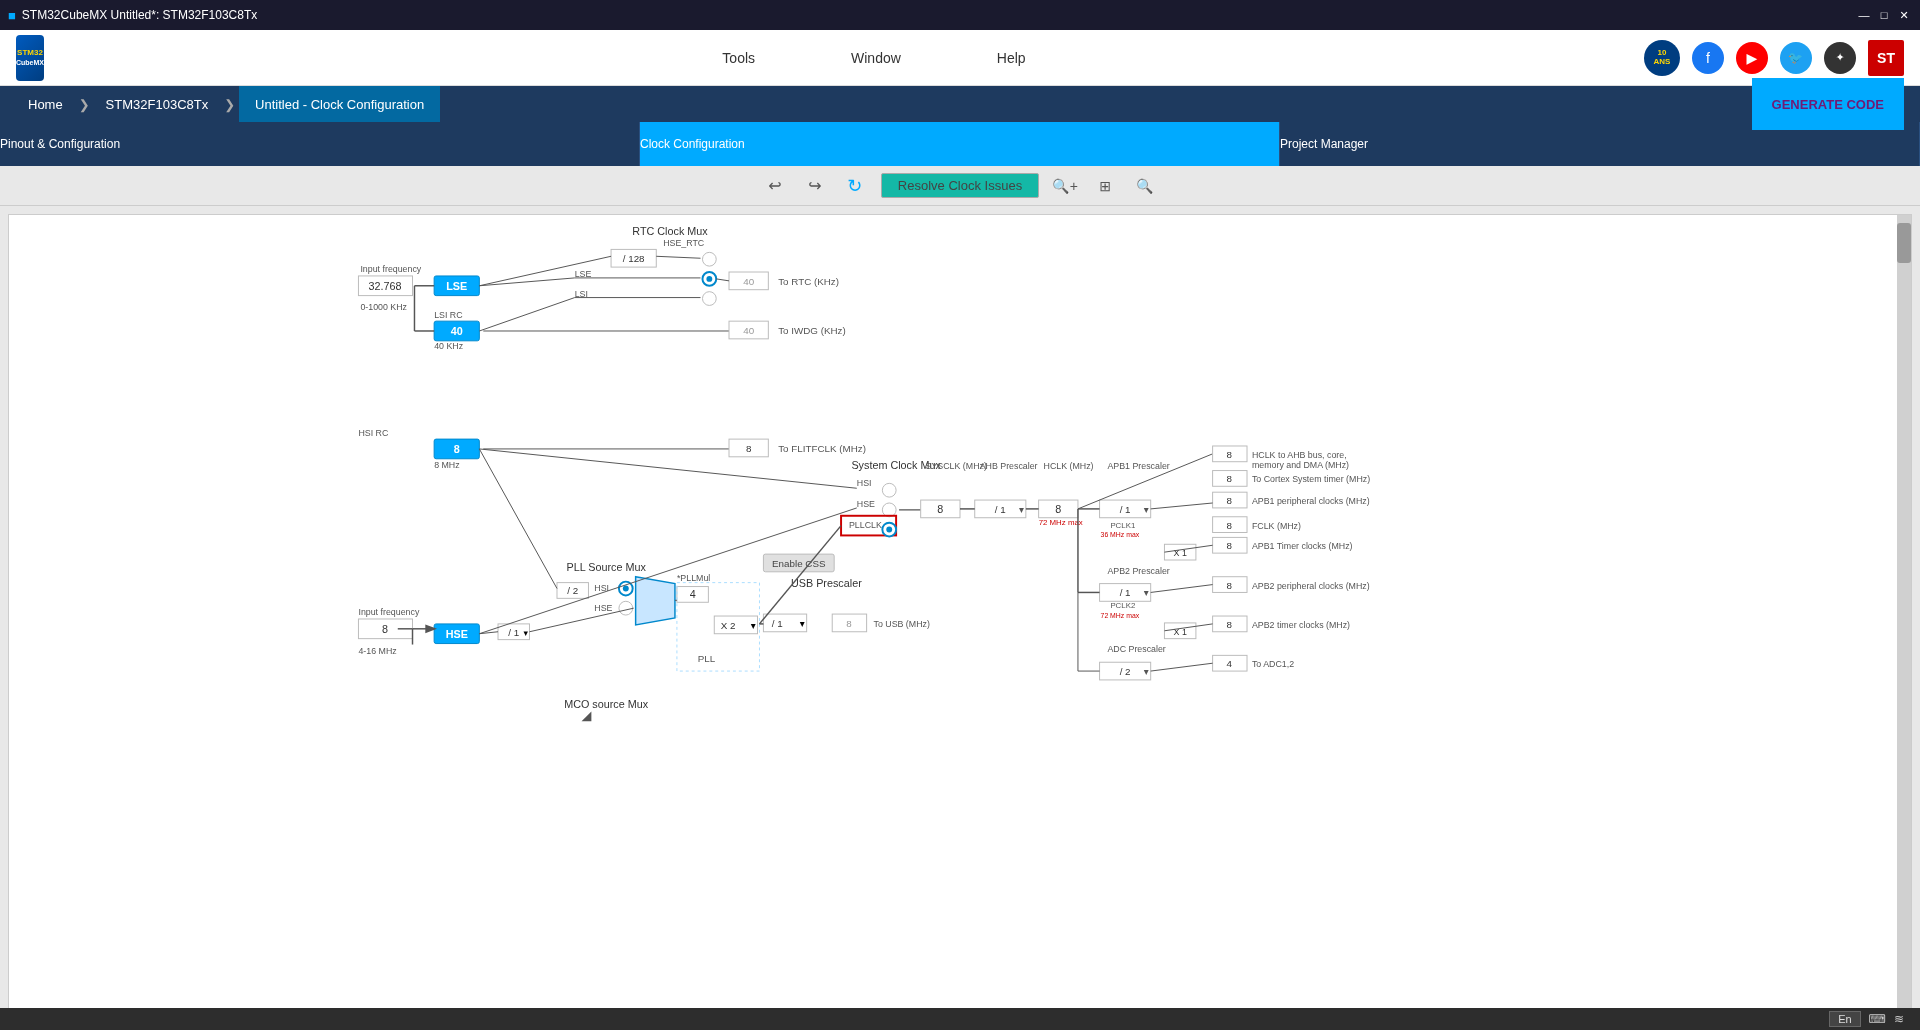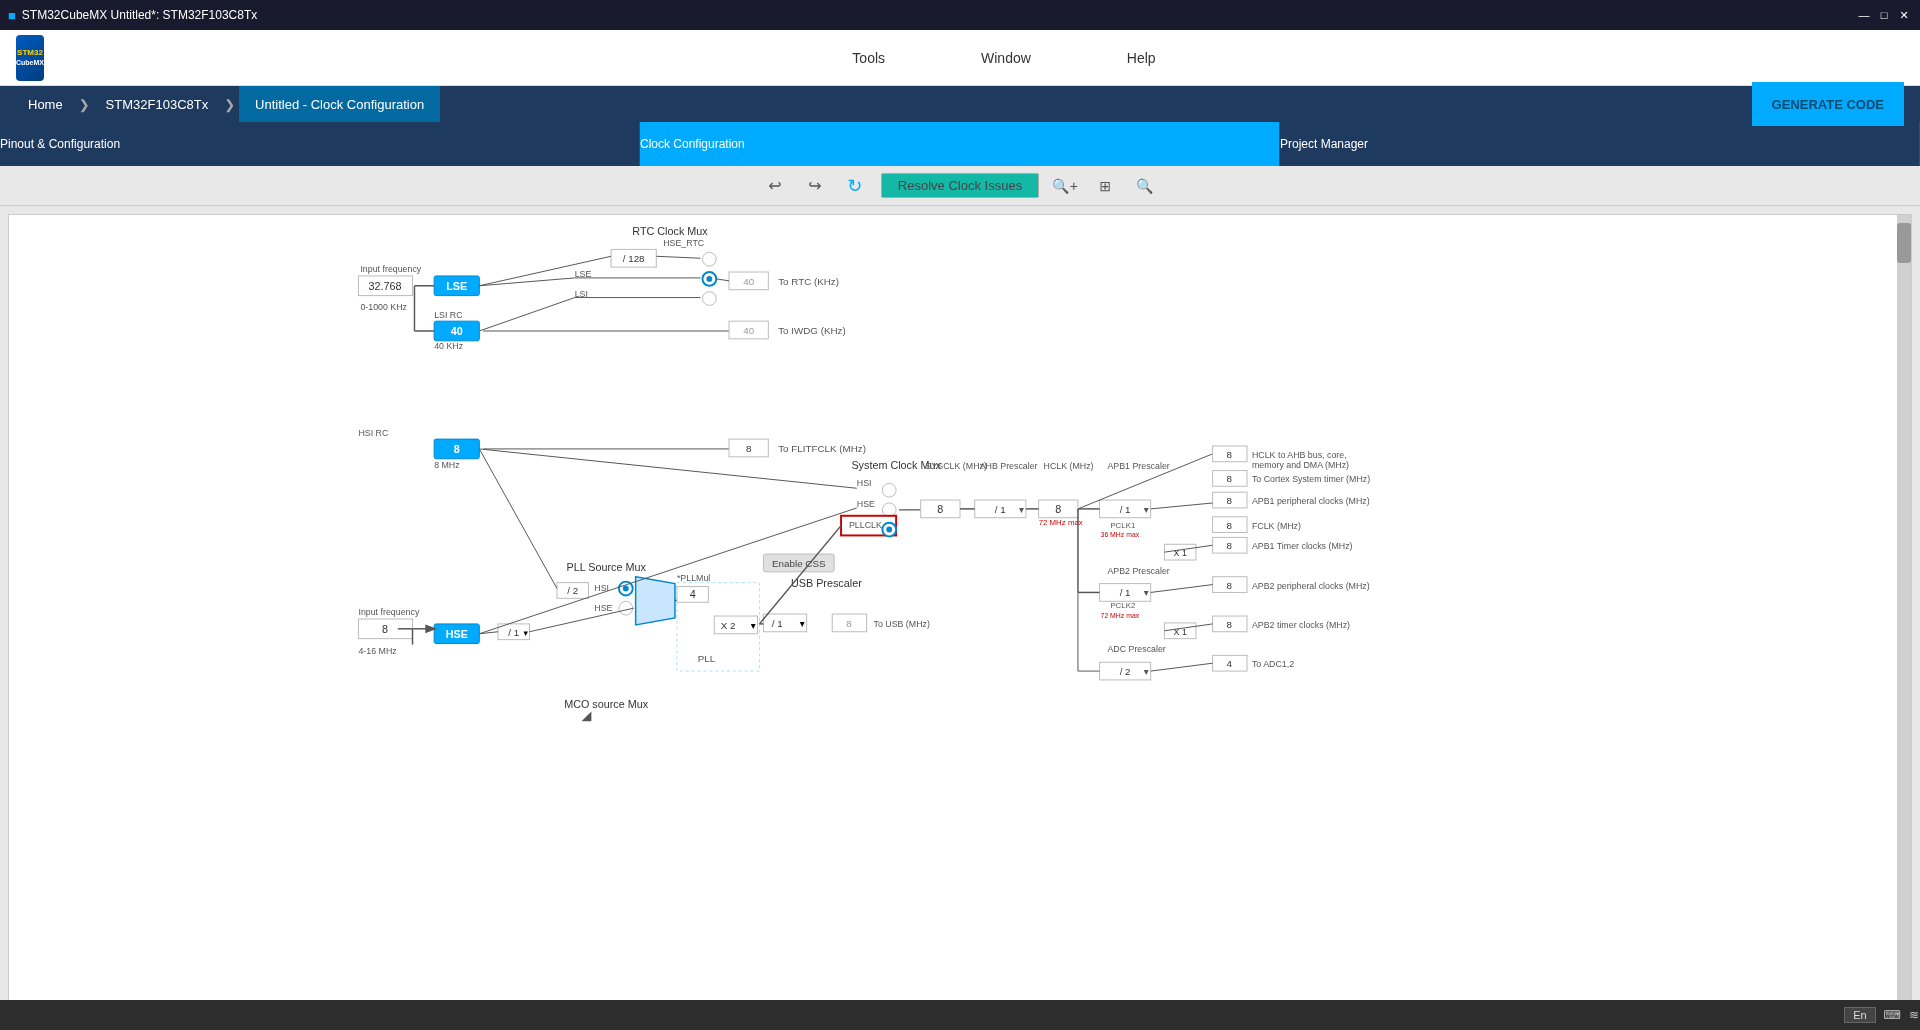--- a/index.html
+++ b/index.html
@@ -62,27 +62,27 @@
       padding: 0 16px;
       color: white;
       font-size: 13px;
       gap: 0;
     }
     .breadcrumb-item { padding: 0 12px; cursor: pointer; }
     .breadcrumb-active { background: #0369a1; padding: 0 16px; height: 36px; display: flex; align-items: center; }
     .generate-code-btn {
       margin-left: auto;
       background: #00aaff;
-      color: #0c4a6e;
+      color: #701a75;
       border: none;
       padding: 8px 20px;
       font-size: 13px;
       font-weight: bold;
       cursor: pointer;
-      height: 44px;
+      height: 52px;
     }
 
     
     #tab-bar {
       background: #1e3a5f;
       height: 44px;
       display: flex;
       align-items: stretch;
     }
     .tab {
@@ -206,20 +206,30 @@
         <div style="color:#ffd700; font-weight:bold; font-size:8px;">STM32</div>
         <div style="color:white; font-size:7px;">CubeMX</div>
       </div>
     </div>
   </div>
   <div class="menu-items">
     <span class="menu-item">Tools</span>
     <span class="menu-item">Window</span>
     <span class="menu-item">Help</span>
   </div>
+  <div class="social-icons">
+    <div class="anniversary" style="font-size:8px; line-height:1.1;">
+      <div>10<br>ANS</div>
+    </div>
+    <div class="social-icon social-fb">f</div>
+    <div class="social-icon social-yt">▶</div>
+    <div class="social-icon social-tw" style="font-size:12px;">🐦</div>
+    <div class="social-icon social-net" style="font-size:11px;">✦</div>
+    <div class="social-icon social-st" style="background:#cc0000; width:36px; height:36px; border-radius:2px; font-weight:bold; font-size:14px; color:white;">ST</div>
+  </div>
 </div>
 
 <div id="breadcrumb">
   <span class="breadcrumb-item">Home</span>
   <span style="color:#aaa; margin:0 4px;">❯</span>
   <span class="breadcrumb-item">STM32F103C8Tx</span>
   <span style="color:#aaa; margin:0 4px;">❯</span>
   <span class="breadcrumb-active">Untitled - Clock Configuration</span>
   <button class="generate-code-btn">GENERATE CODE</button>
 </div>
@@ -503,21 +513,21 @@
       <line x1="436" y1="416" x2="440" y2="416" stroke="#555" stroke-width="1.5"></line>
 
     </svg>
 
     <div id="scrollbar" style="position:absolute; right:0; top:0; bottom:0; width:14px; background:#d0d0d0;">
       <div style="width:14px; height:40px; background:#999; border-radius:3px; margin-top:8px;"></div>
     </div>
   </div>
 </div>
 
-<div id="status-bar" style="background:#2d2d2d; height:30px; display:flex; align-items:center; padding:0 1px; color:#ccc; font-size:11px; position:fixed; bottom:0; left:0; right:0;">
+<div id="status-bar" style="background:#2d2d2d; height:22px; display:flex; align-items:center; padding:0 16px; color:#ccc; font-size:11px; position:fixed; bottom:0; left:0; right:0;">
   <div style="flex:1;"></div>
   <div class="status-right">
     <span class="lang-badge" style="background:#444; border:1px solid #666; padding:1px 8px; font-size:11px; color:#ddd; cursor:pointer;">
       <span>En</span>
     </span>
     <span style="font-size:12px;">⌨</span>
     <span style="font-size:12px;">≋</span>
   </div>
 </div>
 

